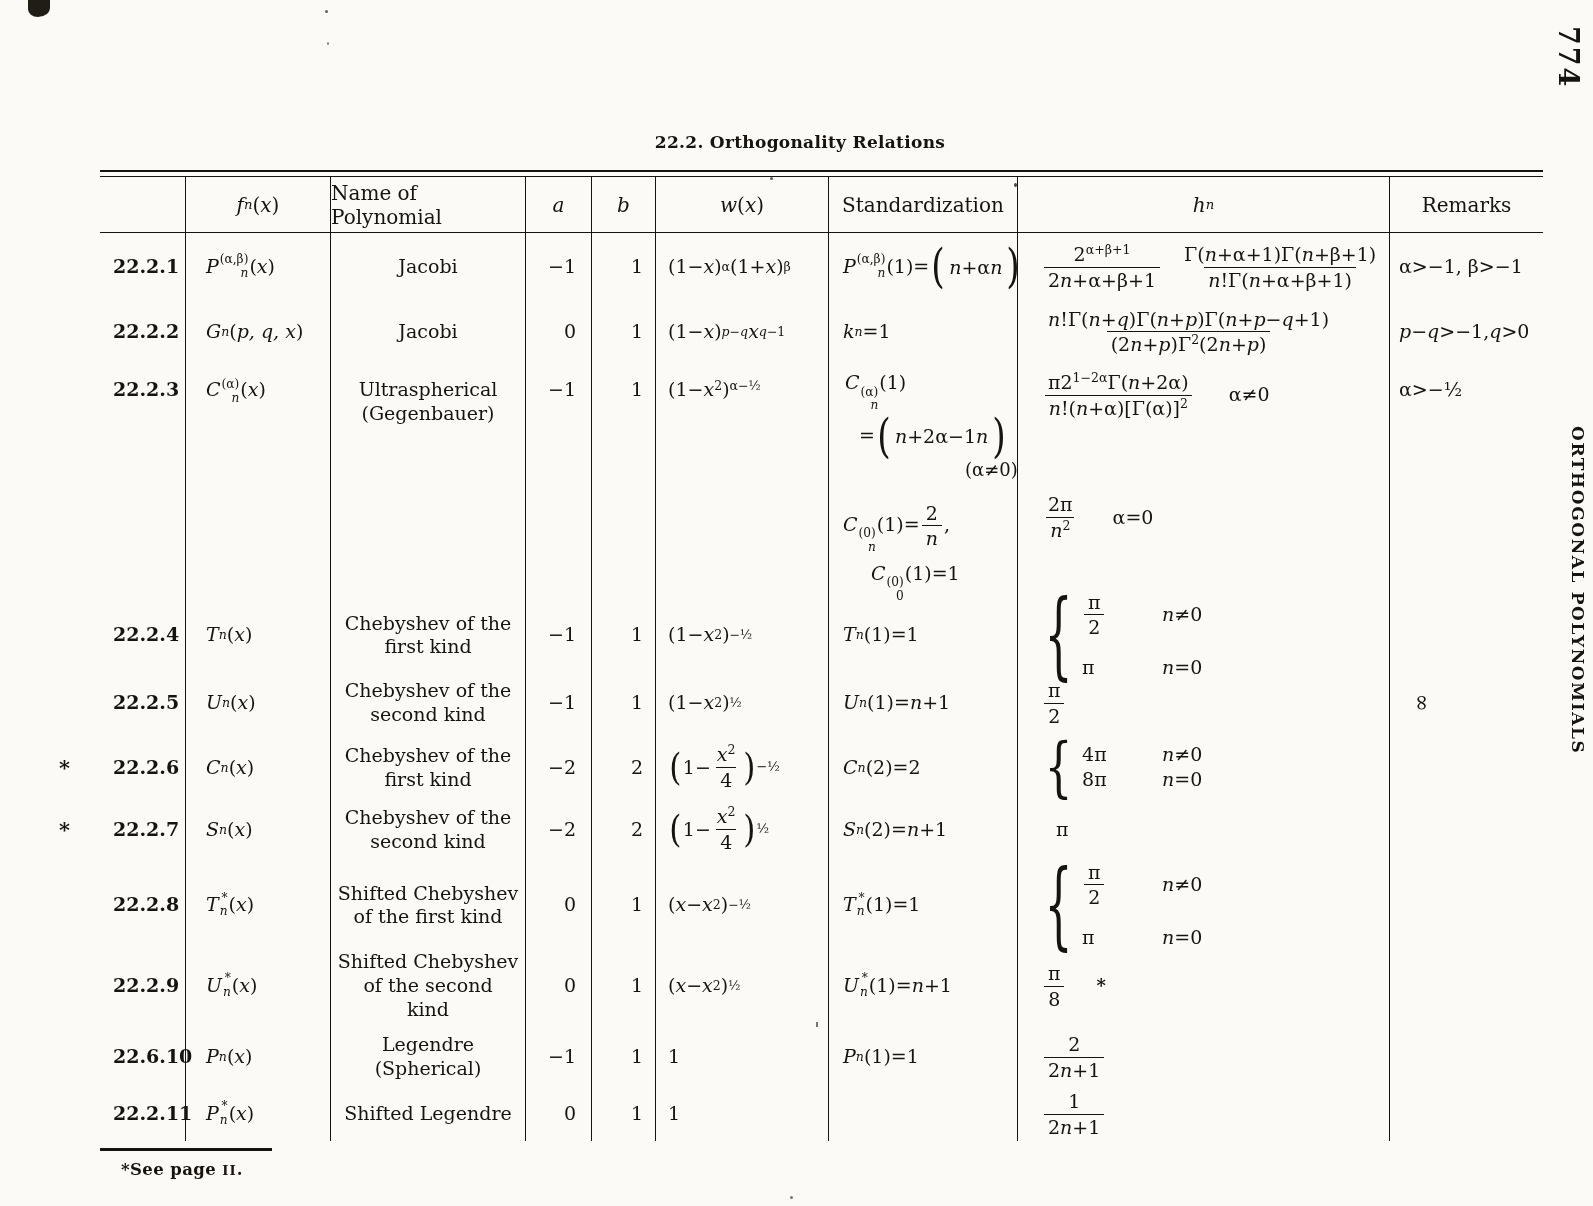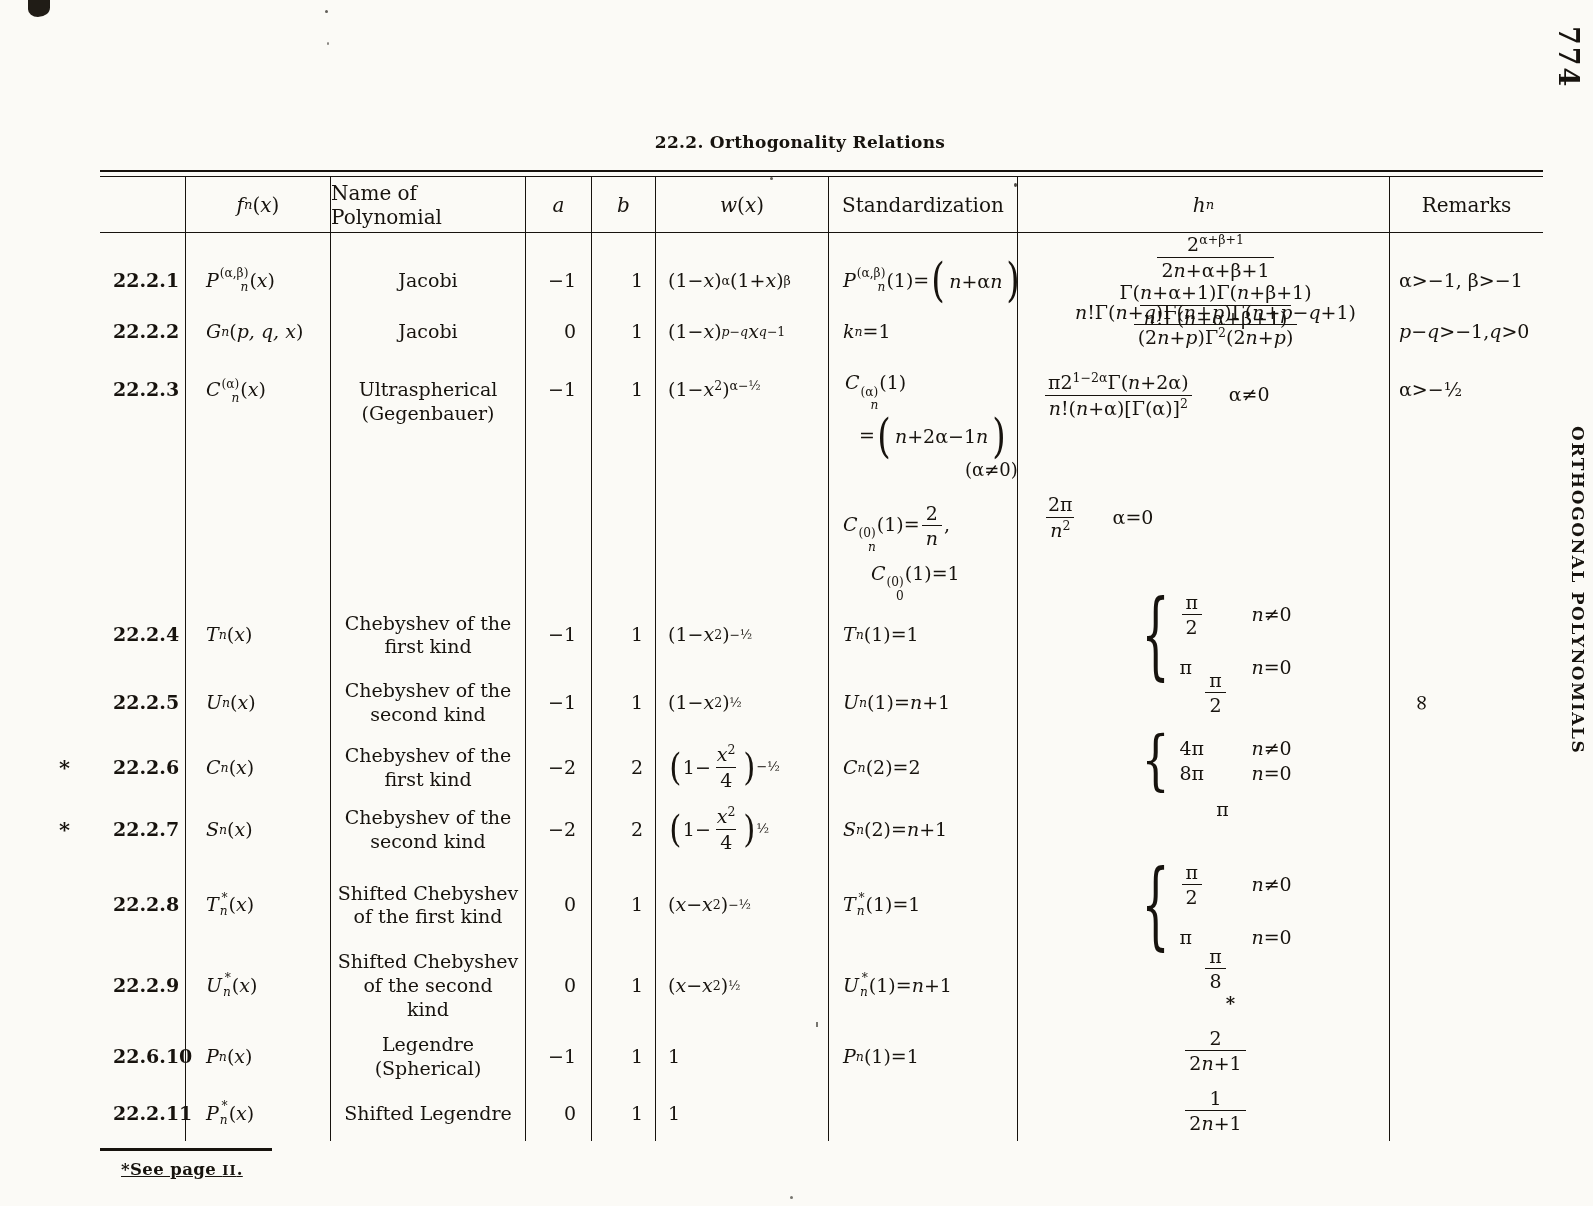--- a/index.html
+++ b/index.html
@@ -23,21 +23,21 @@
 
   .td{display:flex;align-items:center;font-size:19px;line-height:1.25;}
   .c0{justify-content:flex-start;padding-left:13px;font-weight:bold;position:relative;}
   .c0 .star{position:absolute;left:-41px;top:50%;transform:translateY(-50%);font-size:21px;}
   .c1{padding-left:20px;}
   .c2{justify-content:center;text-align:center;}
   .c3{justify-content:flex-end;padding-right:15px;}
   .c4{justify-content:flex-end;padding-right:12px;}
   .c5{padding-left:12px;}
   .c6{padding-left:14px;}
-  .c7{padding-left:24px;flex-direction:column;}
+  .c7{padding-left:24px;}
   .c8{padding-left:9px;}
 
   .r1{height:68px}.r2{height:62px}.r3{height:228px}.r4{height:78px}.r5{height:68px}
   .r6{height:61px}.r7{height:63px}.r8{height:84px}.r9{height:82px}.r10{height:60px}.r11{height:54px}
 
   .trow.tall .td{align-items:flex-start;padding-top:15px;}
   .trow.tall .c6,.trow.tall .c7{display:block;padding-top:8px;}
 
   sub,sup{font-size:.66em;}
   .ss{display:inline-flex;flex-direction:column;align-items:flex-end;font-size:.64em;
@@ -59,36 +59,36 @@
 
   .cases{display:inline-flex;align-items:center;}
   .cbrace{font-size:52px;font-weight:200;line-height:.8;margin-right:7px;display:inline-block;
           transform:scaleY(1.25) scaleX(.85);}
   .cases.tall .cbrace{transform:scaleY(1.85) scaleX(.85);}
   .clines{display:inline-flex;flex-direction:column;}
   .cases.tall .clines{gap:17px;}
   .cases.short .clines{gap:1px;}
   .cline{display:flex;align-items:center;}
   .cline .cv{min-width:52px;display:inline-flex;justify-content:flex-start;}
-  .cline .cc{margin-left:20px;}
+  .cline .cc{margin-left:28px;}
 
   .gA1{margin-left:2px;}
   .gA2{margin:3px 0 0 16px;}
   .gA3{margin:2px 15px 0 122px;font-size:18px;}
   .gB1{margin-top:20px;}
   .gB2{margin:7px 0 0 28px;}
   .gHA,.gHB{display:flex;align-items:center;}
   .gHA .cc,.gHB .cc{margin-left:34px;}
   .gHB{margin-top:74px;}
 
   .rot{display:inline-block;transform:rotate(90deg);font-size:22px;margin-left:14px;}
   .hstar{vertical-align:11px;font-size:18px;margin-left:30px;font-weight:bold;}
 
   .footrule{position:absolute;left:100px;top:1148px;width:172px;height:3.4px;background:#17130e;}
-  .footnote{position:absolute;left:121px;top:1160px;font-size:16.5px;font-weight:bold;letter-spacing:.4px;text-decoration:underline;}
+  .footnote{position:absolute;left:121px;top:1160px;font-size:16.5px;font-weight:bold;letter-spacing:.4px;}
   .footnote .sc{font-size:.8em;letter-spacing:1px;}
 
   .artifact{position:absolute;background:#201c16;}
   .a-blob{left:28px;top:0;width:22px;height:17px;border-radius:0 0 55% 45%;}
   .a-d1{left:325px;top:10px;width:3px;height:3px;border-radius:50%;opacity:.7;}
   .a-d2{left:327px;top:42px;width:2px;height:3px;border-radius:50%;opacity:.55;}
   .a-d3{left:1014px;top:183px;width:3px;height:4px;border-radius:50%;opacity:.8;}
   .a-d4{left:816px;top:1022px;width:2px;height:5px;opacity:.6;}
   .a-d5{left:790px;top:1196px;width:3px;height:3px;border-radius:50%;opacity:.6;}
   .a-d6{left:770px;top:177px;width:3px;height:3px;border-radius:50%;opacity:.7;}

